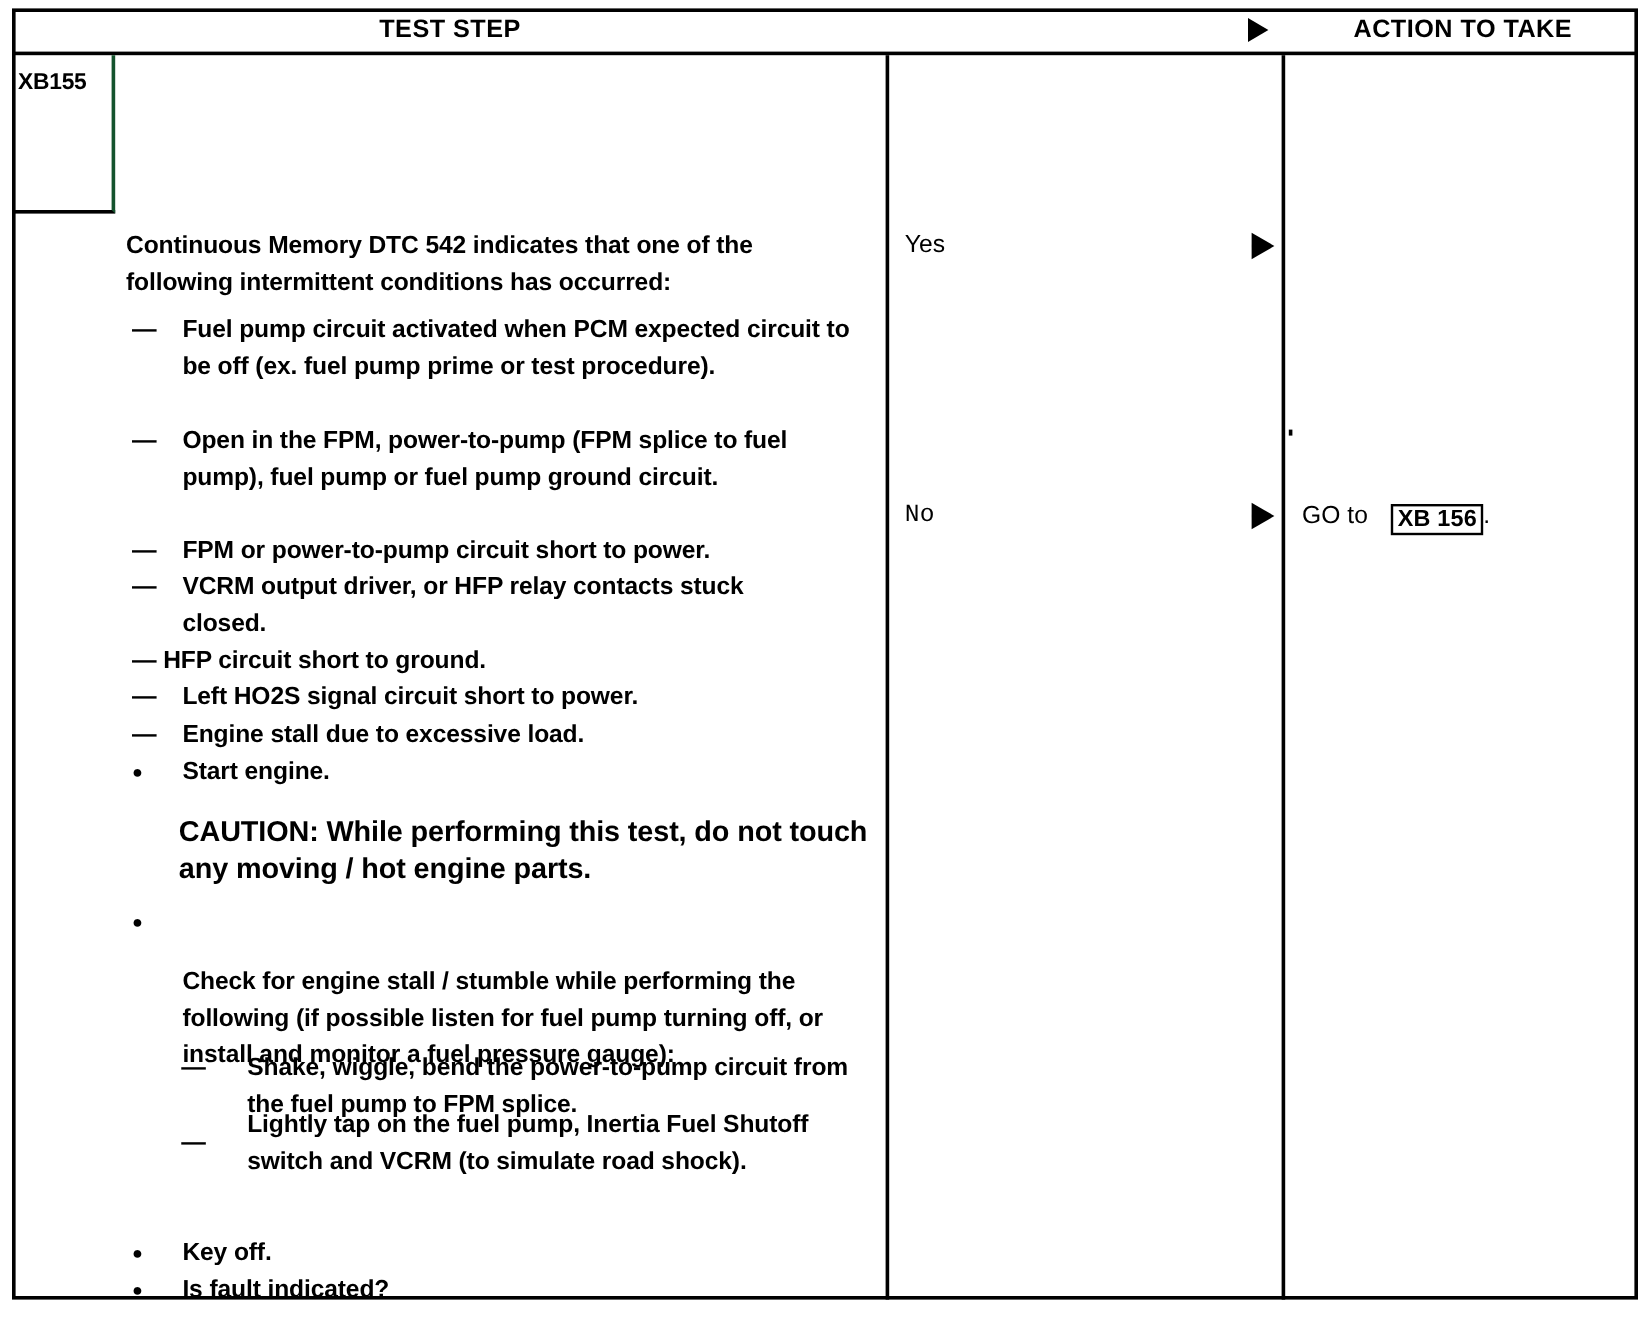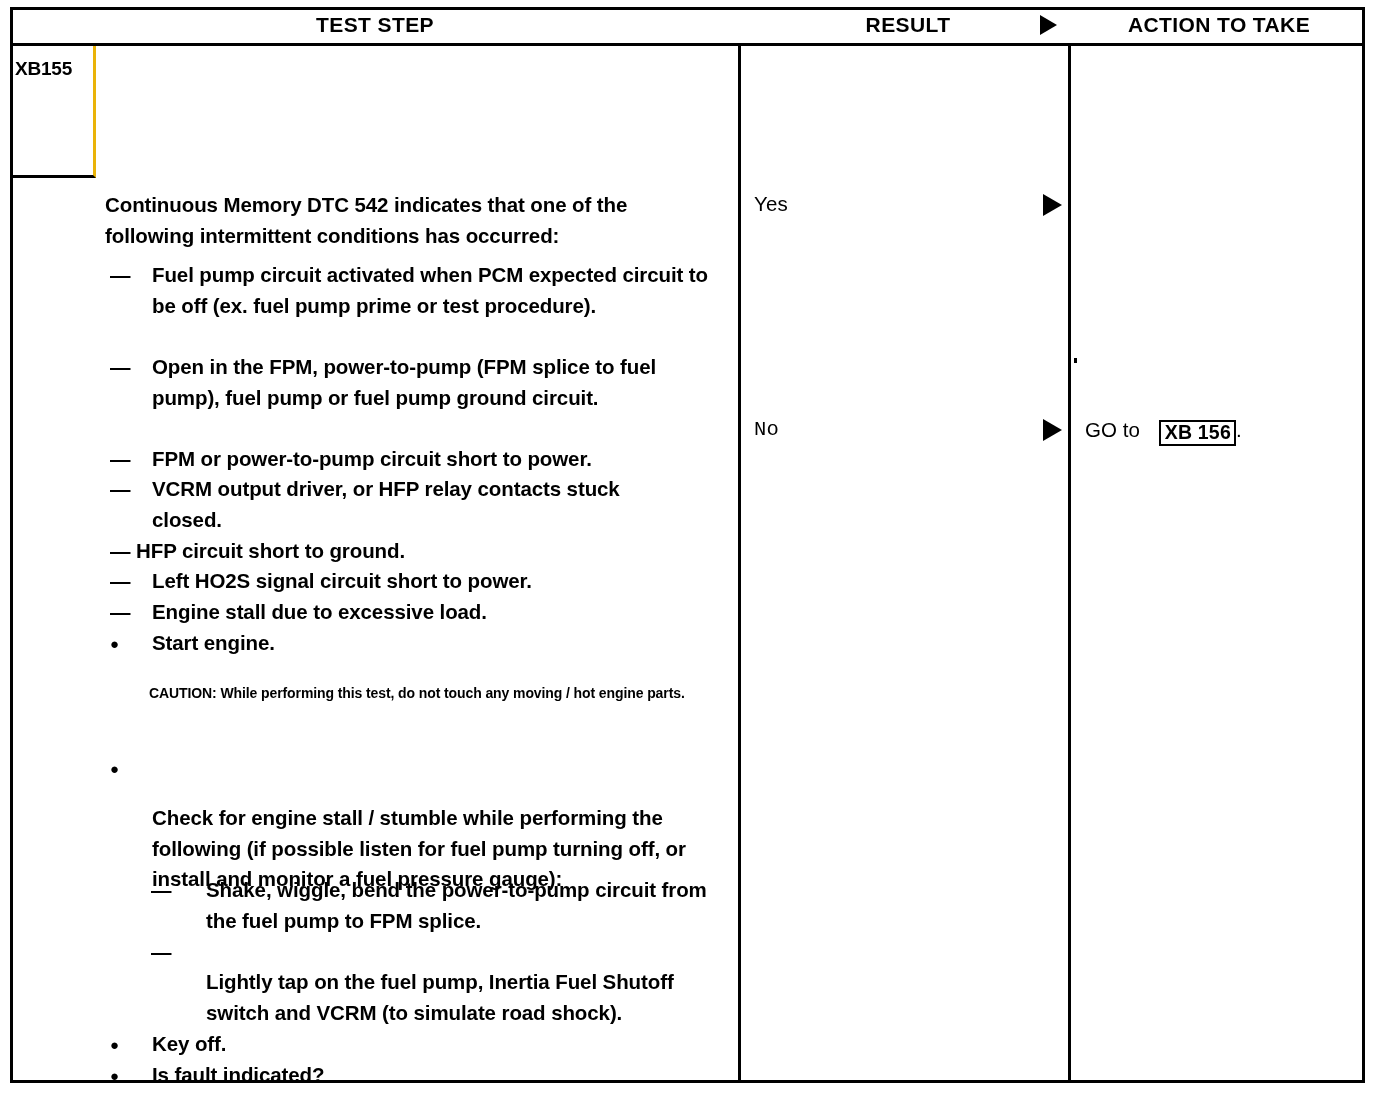--- a/index.html
+++ b/index.html
@@ -84,21 +84,21 @@
   .vdiv-action { left: 1068px; }
 
   
   .step-id-cell {
     position: absolute;
     left: 10px;
     top: 46px;
     width: 86px;
     height: 132px;
     box-sizing: border-box;
-    border-right: 3px solid #eab308;
+    border-right: 3px solid #14532d;
     border-bottom: 3px solid #000;
   }
   .step-id-label {
     position: absolute;
     left: 5px;
     top: 12px;
     font-weight: bold;
     font-size: 19px;
     letter-spacing: -0.2px;
     white-space: nowrap;
@@ -160,21 +160,21 @@
   .marker.dash { letter-spacing: 0; }
   .marker.bullet {
     font-size: 15px;
     line-height: 30.5px;
   }
 
   
   .caution {
     position: absolute;
     font-weight: bold;
-    font-size: 14px;
+    font-size: 24px;
     line-height: 31px;
     letter-spacing: -0.1px;
   }
 
   
   .result-text {
     position: absolute;
     font-size: 20.5px;
     font-weight: normal;
     letter-spacing: 0.1px;
@@ -216,21 +216,20 @@
 </style>
 </head>
 <body>
 
 <div class="page">
 
   <div class="table-frame"></div>
 
   <div class="header-row">
     <div class="hdr-cell hdr-test">TEST STEP</div>
-    <div class="hdr-cell hdr-result">RESULT</div>
     <div class="hdr-cell hdr-action">ACTION TO TAKE</div>
   </div>
   <div class="hdr-arrow"></div>
 
   <div class="vdiv vdiv-result"></div>
   <div class="vdiv vdiv-action"></div>
 
   <div class="step-id-cell">
     <div class="step-id-label">XB155</div>
   </div>
@@ -266,21 +265,21 @@
 
     <div class="caution" style="left:53px; top:496px; width:580px;">CAUTION: While performing this test, do not touch any moving / hot engine parts.</div>
 
     <span class="marker bullet" style="left:14px; top:572px;">●</span>
     <div class="item" style="left:56px; top:585px; width:588px;margin-top:36px;">Check for engine stall / stumble while performing the following (if possible listen for fuel pump turning off, or install and monitor a fuel pressure gauge):</div>
 
     <span class="marker dash" style="left:55px; top:693px;">—</span>
     <div class="item" style="left:110px; top:693px; width:512px;">Shake, wiggle, bend the power-to-pump circuit from the fuel pump to FPM splice.</div>
 
     <span class="marker dash" style="left:55px; top:755px;">—</span>
-    <div class="item" style="left:110px; top:785px; width:510px;">Lightly tap on the fuel pump, Inertia Fuel Shutoff switch and VCRM (to simulate road shock).</div>
+    <div class="item" style="left:110px; top:740px; width:510px;">Lightly tap on the fuel pump, Inertia Fuel Shutoff switch and VCRM (to simulate road shock).</div>
 
     <span class="marker bullet" style="left:14px; top:848px;">●</span>
     <div class="item" style="left:56px; top:847px; width:500px;">Key off.</div>
 
     <span class="marker bullet" style="left:14px; top:879px;">●</span>
     <div class="item" style="left:56px; top:878px; width:500px;">Is fault indicated?</div>
 
   </div>
 
   <div class="result-text" style="left:754px; top:192px;">Yes</div>

